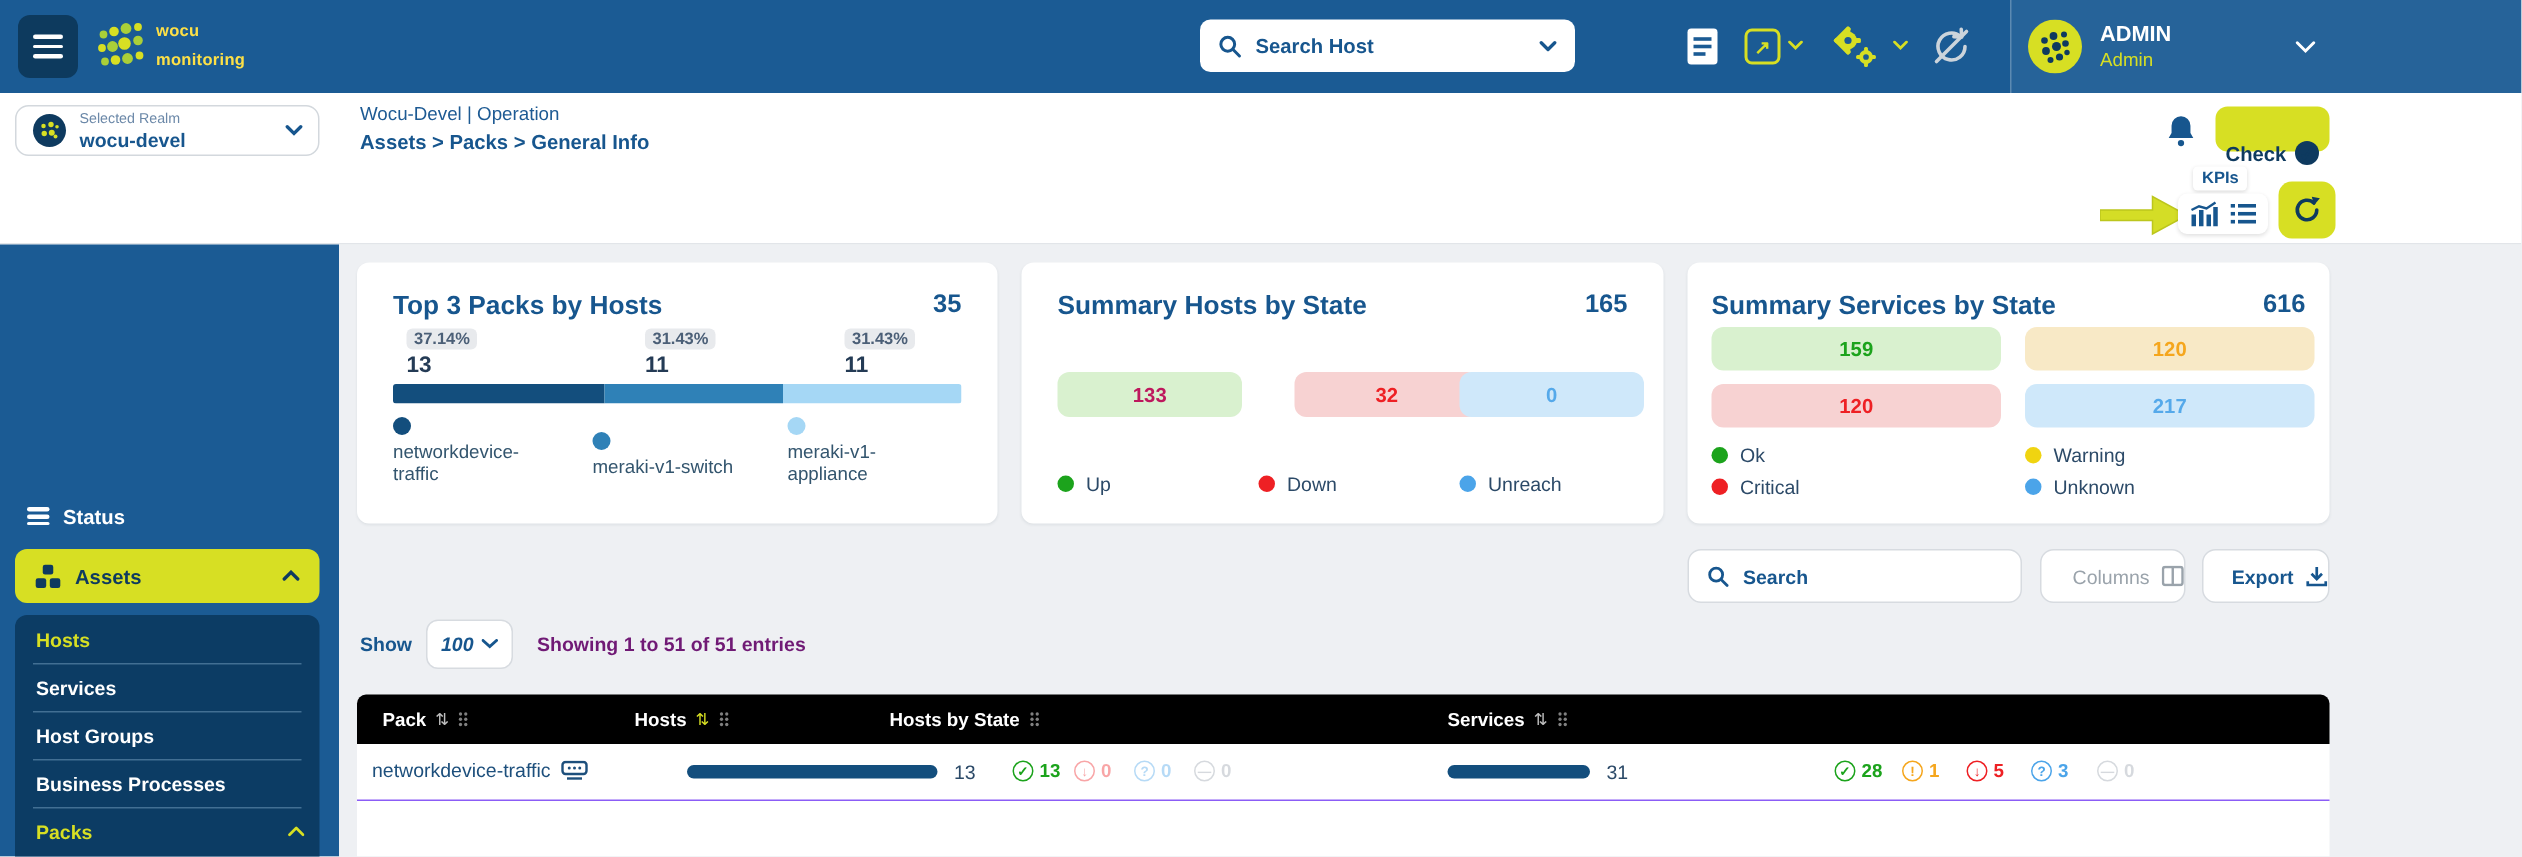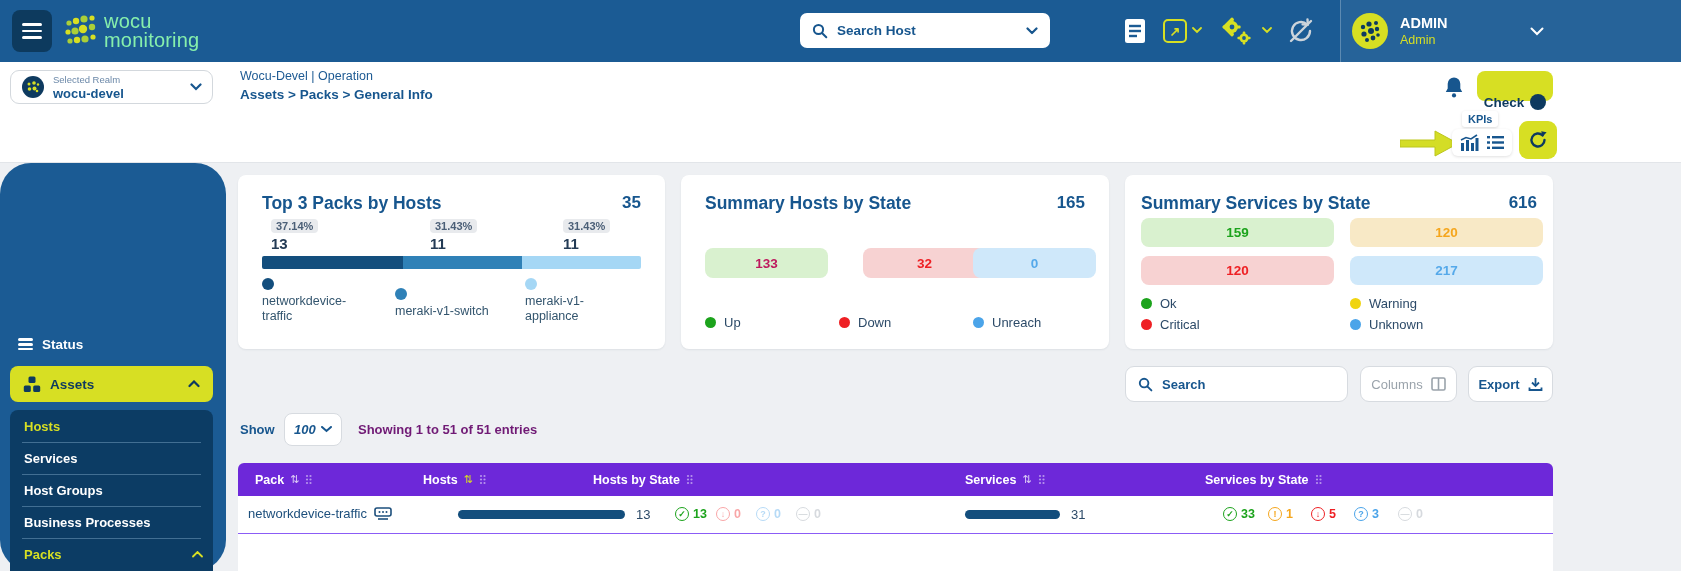--- a/index.html
+++ b/index.html
@@ -5,21 +5,21 @@
   html,body{margin:0;padding:0;}
   body{width:1681px;height:571px;position:relative;overflow:hidden;
        font-family:"Liberation Sans",sans-serif;background:#eef0f3;
        -webkit-font-smoothing:antialiased;}
   .abs{position:absolute;}
   
   .navbar{left:0;top:0;width:1681px;height:62px;background:#1b5b94;}
   .burger{left:12px;top:10px;width:40px;height:42px;background:#0d3a5e;border-radius:8px;
           display:flex;flex-direction:column;justify-content:center;align-items:center;gap:4px;cursor:pointer;}
   .burger i{display:block;width:20px;height:2.6px;background:#fff;border-radius:2px;}
-  .logo-text{left:104px;top:12px;color:#86efac;font-size:20px;font-weight:400;line-height:19px;letter-spacing:.2px;}
+  .logo-text{left:104px;top:12px;color:#fde047;font-size:11px;font-weight:700;line-height:19px;letter-spacing:.2px;}
   .searchhost{left:800px;top:13px;width:250px;height:35px;background:#fff;border-radius:7px;
               display:flex;align-items:center;padding:0 12px;box-sizing:border-box;cursor:pointer;}
   .searchhost .lbl{color:#17568e;font-size:13.5px;font-weight:700;margin-left:9px;flex:1;}
   .userpanel{left:1340px;top:0;width:341px;height:62px;background:rgba(255,255,255,.05);border-left:1px solid rgba(255,255,255,.25);}
   .uname{left:1400px;top:15px;color:#fff;font-weight:700;font-size:14.5px;}
   .urole{left:1400px;top:33px;color:#d7df23;font-size:12.5px;}
   .extbox{display:inline-flex;width:20px;height:20px;border:2px solid #d7df23;border-radius:5px;
           color:#d7df23;font-size:13px;font-weight:700;align-items:center;justify-content:center;}
   
   .band{left:0;top:62px;width:1681px;height:101px;background:#fff;border-bottom:1px solid #e2e5e9;box-sizing:border-box;}
@@ -40,21 +40,21 @@
   .tabline{left:0;top:159px;width:226px;height:3px;background:#d7df23;}
   .tabind{left:10px;top:155px;width:100px;height:8px;background:#d7df23;border-radius:8px 8px 0 0;}
   .pagetitle{left:240px;top:129px;font-size:17.5px;font-weight:700;color:#17568e;}
   .kpichip{left:1462px;top:111px;padding:2px 6px;background:#fff;border-radius:3px;box-shadow:0 1px 3px rgba(0,0,0,.15);
            font-size:11px;font-weight:700;color:#17568e;}
   .kpibox{left:1452px;top:129px;width:60px;height:27px;background:#fff;border-radius:6px;box-shadow:0 1px 3px rgba(0,0,0,.12);
           display:flex;align-items:center;justify-content:center;gap:8px;}
   .refreshbtn{left:1519px;top:121px;width:38px;height:38px;background:#d7df23;border-radius:9px;
               display:flex;align-items:center;justify-content:center;cursor:pointer;}
   
-  .sidebar{left:0;top:163px;width:226px;height:408px;background:#1b5b94;border-radius:31px;}
+  .sidebar{left:0;top:163px;width:226px;height:408px;background:#1b5b94;}
   .sb-status{left:18px;top:173px;display:flex;align-items:center;gap:9px;color:#fff;font-weight:700;font-size:13.5px;cursor:pointer;}
   .sb-status i{display:block;width:15px;height:2.4px;background:#fff;border-radius:2px;margin:2.4px 0;}
   .sb-assets{left:10px;top:203px;width:203px;height:36px;background:#d7df23;border-radius:8px;
              display:flex;align-items:center;padding:0 13px;box-sizing:border-box;gap:9px;cursor:pointer;}
   .sb-assets span{color:#0e3a5f;font-weight:700;font-size:13.5px;flex:1;}
   .sb-panel{left:10px;top:247px;width:203px;height:256px;background:#0c3c64;border-radius:8px;}
   .sb-item{position:absolute;left:14px;right:10px;height:32px;display:flex;align-items:center;
            color:#fff;font-weight:700;font-size:13px;cursor:pointer;}
   .sb-item.lime{color:#d7df23;}
   .sb-item .grow{flex:1;}
@@ -71,31 +71,31 @@
   .llab{font-size:12.5px;color:#33556e;line-height:15px;margin-top:4px;}
   .pill{position:absolute;height:30px;border-radius:8px;display:flex;align-items:center;justify-content:center;
         font-size:13.5px;font-weight:700;}
   .leg{position:absolute;display:flex;align-items:center;gap:8px;font-size:13px;color:#2c4a68;}
   .leg .ldot{width:11px;height:11px;}
   
   .tsearch{left:1125px;top:366px;width:223px;height:36px;background:#fff;border:1px solid #d7dbe0;border-radius:9px;
            display:flex;align-items:center;padding:0 12px;box-sizing:border-box;gap:9px;}
   .tsearch span{color:#17568e;font-size:13px;font-weight:700;}
   .tbtn{background:#fff;border:1px solid #d7dbe0;border-radius:9px;display:flex;align-items:center;
-        justify-content:center;gap:8px;box-sizing:border-box;cursor:pointer;}
+        justify-content:flex-end;gap:8px;box-sizing:border-box;cursor:pointer;}
   .colbtn{left:1360px;top:366px;width:97px;height:36px;color:#9aa3ab;font-size:13px;}
   .expbtn{left:1468px;top:366px;width:85px;height:36px;color:#17568e;font-size:13px;font-weight:700;}
   
   .showlbl{left:240px;top:422px;font-size:13px;font-weight:700;color:#17568e;}
   .pagesel{left:284px;top:413px;width:58px;height:33px;background:#fff;border:1px solid #d7dbe0;border-radius:8px;
            display:flex;align-items:center;justify-content:space-between;padding:0 9px;box-sizing:border-box;
            color:#17568e;font-size:13px;font-weight:700;cursor:pointer;font-style:italic;}
   .showing{left:358px;top:422px;font-size:13px;font-weight:700;color:#701a75;}
   
-  .thead{left:238px;top:463px;width:1315px;height:33px;background:#6d28d9;border-radius:6px 6px 0 0;}
+  .thead{left:238px;top:463px;width:1315px;height:33px;background:#000000;border-radius:6px 6px 0 0;}
   .th{position:absolute;top:0;height:33px;display:flex;align-items:center;gap:6px;color:#fff;
       font-size:12.5px;font-weight:700;cursor:pointer;}
   .sorti{font-size:11px;color:rgba(255,255,255,.75);font-weight:400;}
   .sorti.active{color:#d7df23;}
   .tbody{left:238px;top:496px;width:1315px;height:75px;background:#fff;}
   .trow{position:absolute;left:0;top:0;width:1315px;height:37px;border-bottom:1px solid #8b5cf6;cursor:pointer;}
   .packname{position:absolute;left:10px;top:10px;font-size:13px;color:#1d4f7c;display:flex;align-items:center;gap:7px;}
   .ptrack{position:absolute;top:14px;height:9px;width:167px;}
   .ptrack i{display:block;height:100%;background:#134e7d;border-radius:5px;}
   .pval{position:absolute;top:11px;font-size:13px;color:#2c4a68;}
@@ -490,33 +490,20 @@
       <g fill="rgba(255,255,255,.5)">
           <circle cx="2" cy="2" r="1.1"></circle>
           <circle cx="5.5" cy="2" r="1.1"></circle>
           <circle cx="2" cy="5.5" r="1.1"></circle>
           <circle cx="5.5" cy="5.5" r="1.1"></circle>
           <circle cx="2" cy="9" r="1.1"></circle>
           <circle cx="5.5" cy="9" r="1.1"></circle>
         </g>
     </svg>
   </div>
-  <div class="th" style="left:967px">
-    <span>Services by State</span>
-    <svg width="7" height="11" viewBox="0 0 7 11">
-      <g fill="rgba(255,255,255,.5)">
-          <circle cx="2" cy="2" r="1.1"></circle>
-          <circle cx="5.5" cy="2" r="1.1"></circle>
-          <circle cx="2" cy="5.5" r="1.1"></circle>
-          <circle cx="5.5" cy="5.5" r="1.1"></circle>
-          <circle cx="2" cy="9" r="1.1"></circle>
-          <circle cx="5.5" cy="9" r="1.1"></circle>
-        </g>
-    </svg>
-  </div>
 </div>
 
 <div class="abs tbody">
   <div class="trow">
     <div class="packname">
       <span>networkdevice-traffic</span>
       <svg width="18" height="13" viewBox="0 0 18 13">
         <rect x="1" y="1" width="16" height="8" rx="2" fill="none" stroke="#1d4f7c" stroke-width="1.6"></rect>
         <line x1="4" y1="12" x2="14" y2="12" stroke="#1d4f7c" stroke-width="1.6"></line>
         <circle cx="5.5" cy="5" r="1" fill="#1d4f7c"></circle>
@@ -547,21 +534,21 @@
       <b>0</b>
     </span>
 
     <span class="ptrack" style="left:727px">
       <i style="width: 57%;"></i>
     </span>
     <span class="pval" style="left:833px">31</span>
 
     <span class="state" style="left: 985px; color: rgb(28, 163, 28);">
       <i class="sico">✓</i>
-      <b>33</b>
+      <b>28</b>
     </span>
     <span class="state" style="left: 1030px; color: rgb(245, 166, 29);">
       <i class="sico">!</i>
       <b>1</b>
     </span>
     <span class="state" style="left: 1073px; color: rgb(238, 32, 36);">
       <i class="sico">↓</i>
       <b>5</b>
     </span>
     <span class="state" style="left: 1116px; color: rgb(75, 164, 233);">

